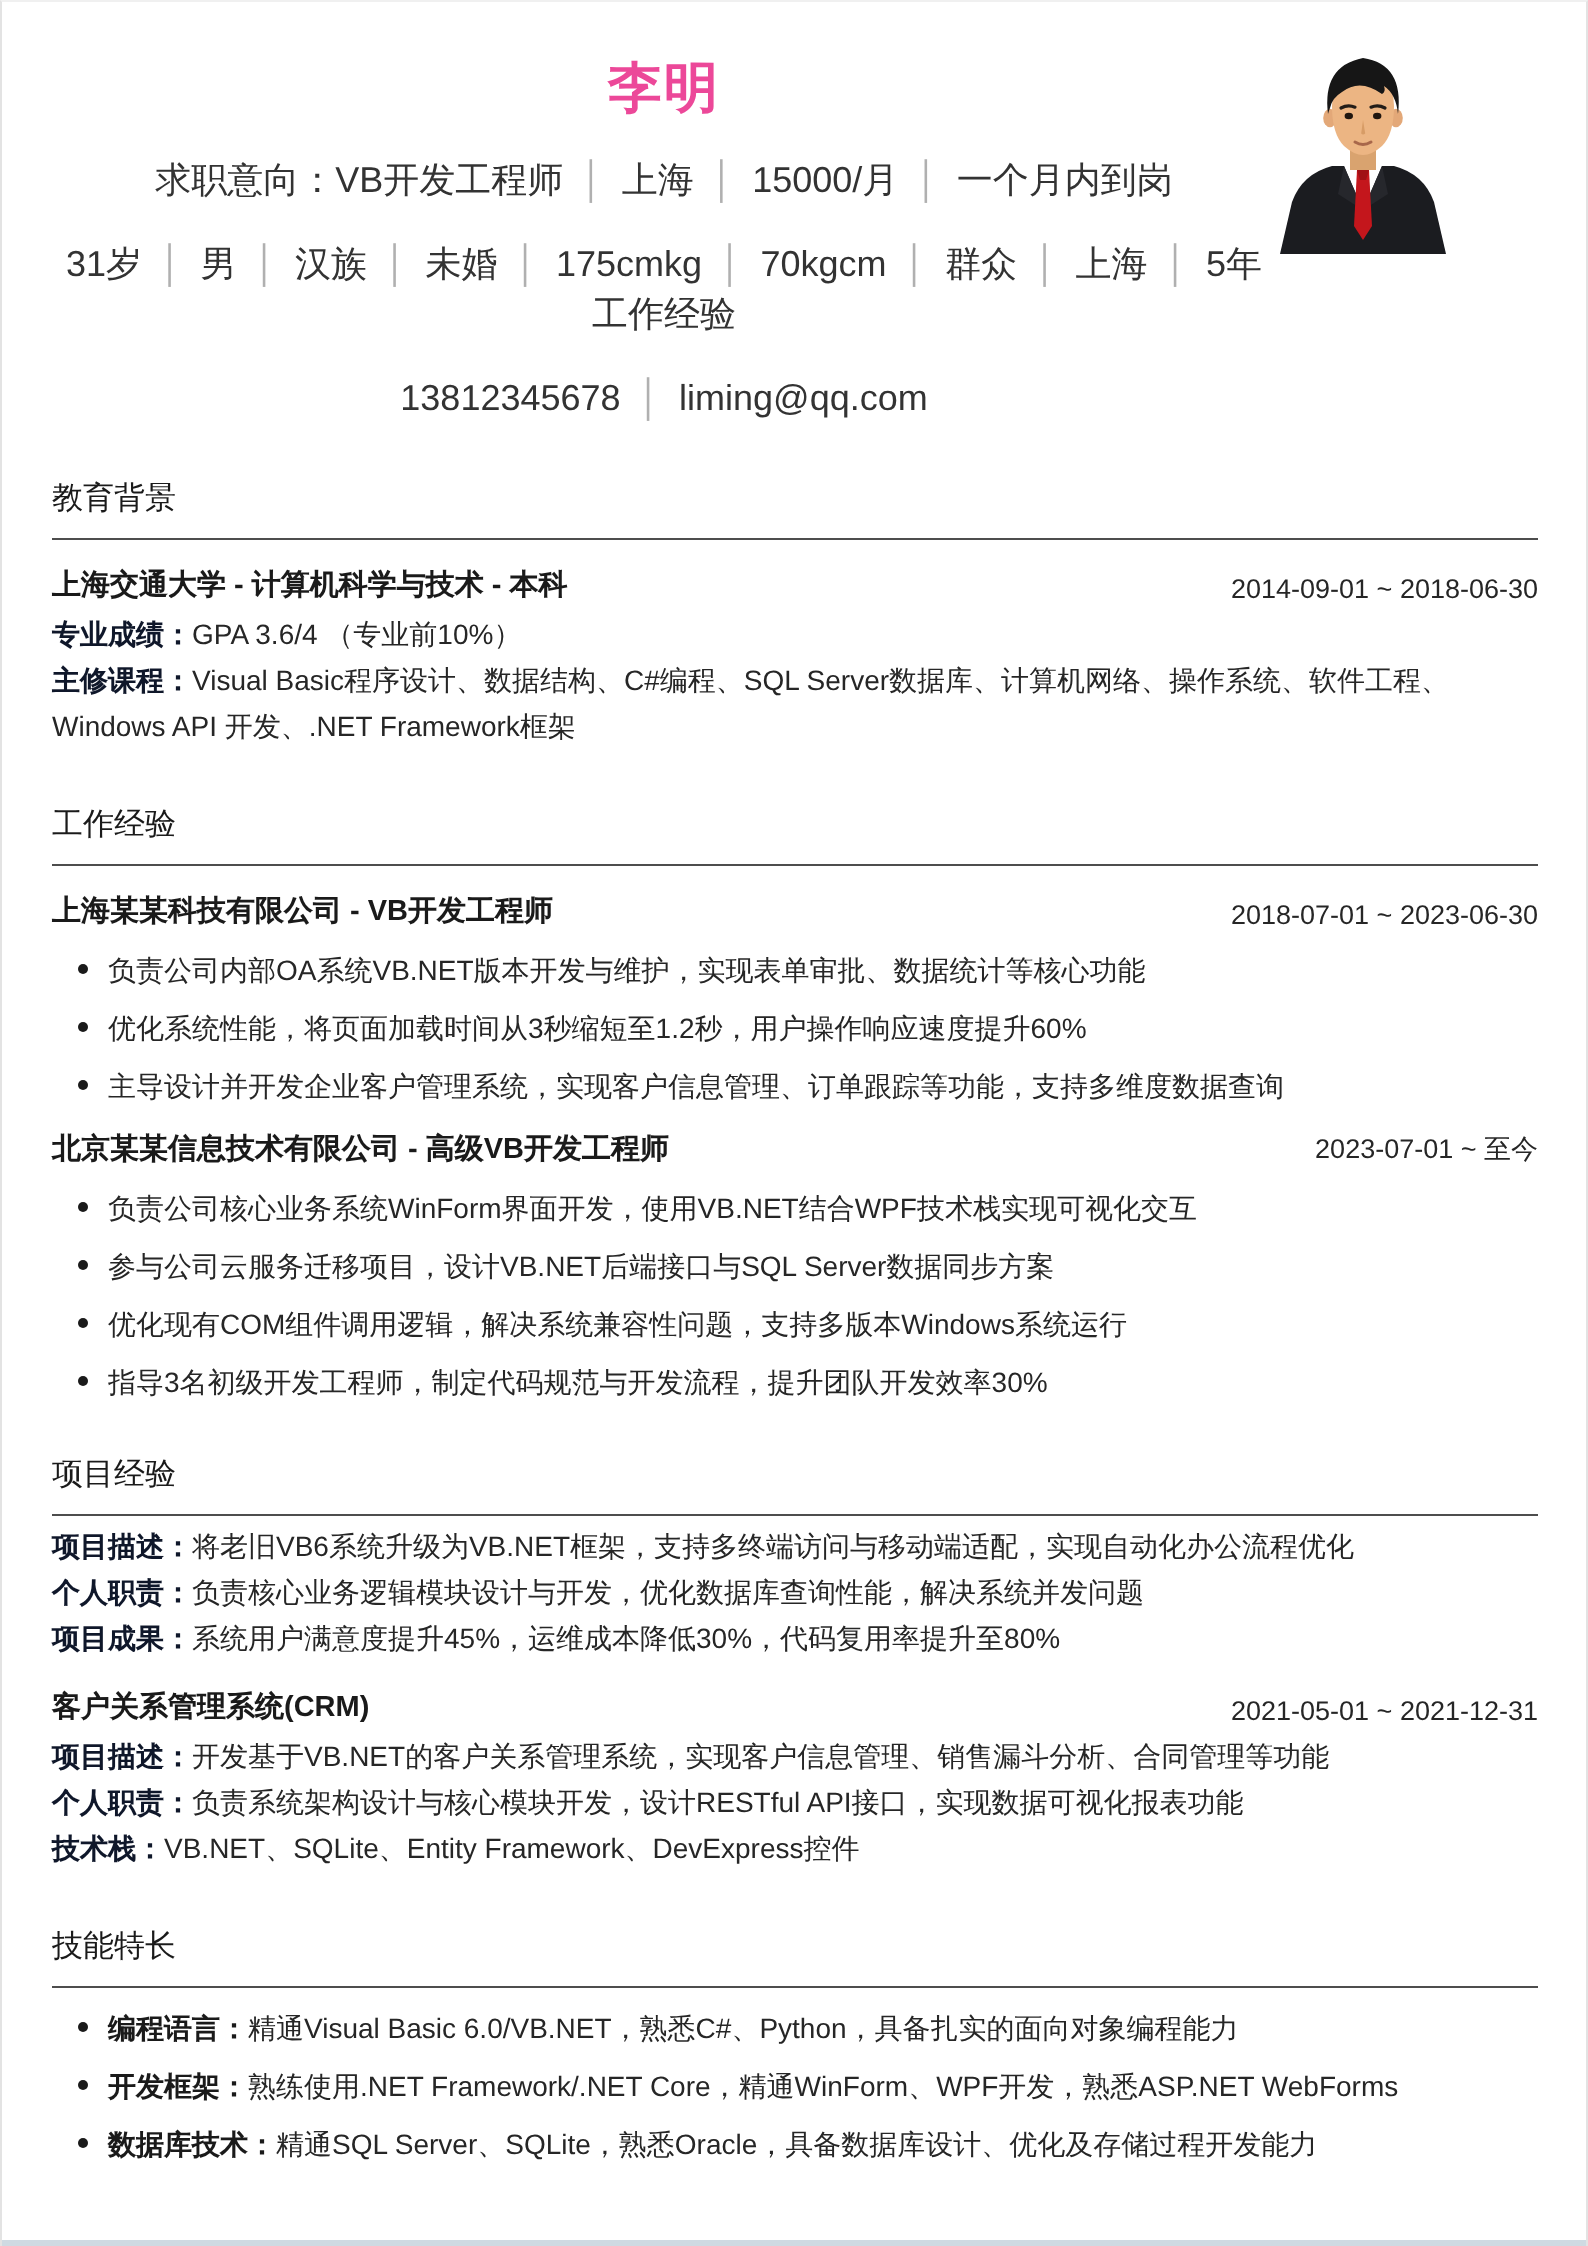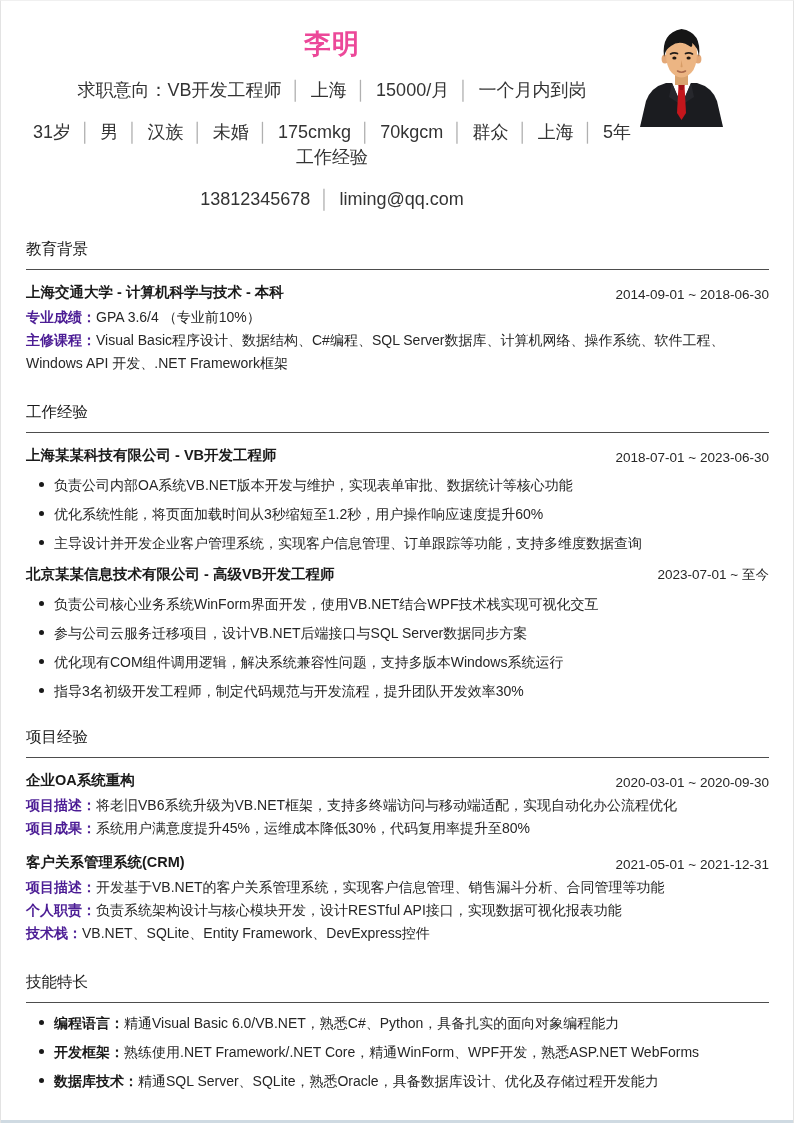--- a/index.html
+++ b/index.html
@@ -31,21 +31,21 @@
   .section { margin-top: 27px; }
   .section-title {
     font-size: 15.5px; font-weight: 400; color: #1a1a1a;
     padding-bottom: 9px; border-bottom: 1px solid #4d4d4d;
   }
   .entry-head { display: flex; justify-content: space-between; align-items: flex-end; margin-top: 13px; }
   .entry-title { font-size: 14.5px; font-weight: 700; color: #1a1a1a; }
   .entry-date { font-size: 13.5px; color: #262626; white-space: nowrap; }
 
   .kv { font-size: 14px; line-height: 23px; margin-top: 0; color: #262626; }
-  .kv b { color: #4c1d95; }
+  .kv b { color: #0f172a; }
   .kv-block { margin-top: 4px; }
 
   .bullet { display: flex; align-items: flex-start; margin-top: 11px; font-size: 14px; line-height: 18px; }
   .dot { flex: 0 0 auto; width: 5px; height: 5px; border-radius: 50%; background: #1a1a1a; margin: 6px 10px 0 13px; }
   .bullet-text { color: #262626; }
   .bullet-text b { color: #1a1a1a; }
 
   .bottom-strip { position: absolute; left: 0; bottom: 0; width: 100%; height: 3px; background: #cfdae2; }
 </style>
 </head>
@@ -161,26 +161,23 @@
           <span class="dot"></span>
           <span class="bullet-text">指导3名初级开发工程师，制定代码规范与开发流程，提升团队开发效率30%</span>
         </div>
     </div>
   </div>
 
   <div class="section">
     <div class="section-title">项目经验</div>
 
     <div>
-      <div class="entry-head">
-        <span class="entry-title">企业OA系统重构</span>
-        <span class="entry-date">2020-03-01 ~ 2020-09-30</span>
-      </div>
       <div class="kv-block">
         <p class="kv"><b>项目描述：</b><span>将老旧VB6系统升级为VB.NET框架，支持多终端访问与移动端适配，实现自动化办公流程优化</span></p>
+        <p class="kv"><b>个人职责：</b><span>负责核心业务逻辑模块设计与开发，优化数据库查询性能，解决系统并发问题</span></p>
         <p class="kv"><b>项目成果：</b><span>系统用户满意度提升45%，运维成本降低30%，代码复用率提升至80%</span></p>
       </div>
     </div>
 
     <div>
       <div class="entry-head">
         <span class="entry-title">客户关系管理系统(CRM)</span>
         <span class="entry-date">2021-05-01 ~ 2021-12-31</span>
       </div>
       <div class="kv-block">

